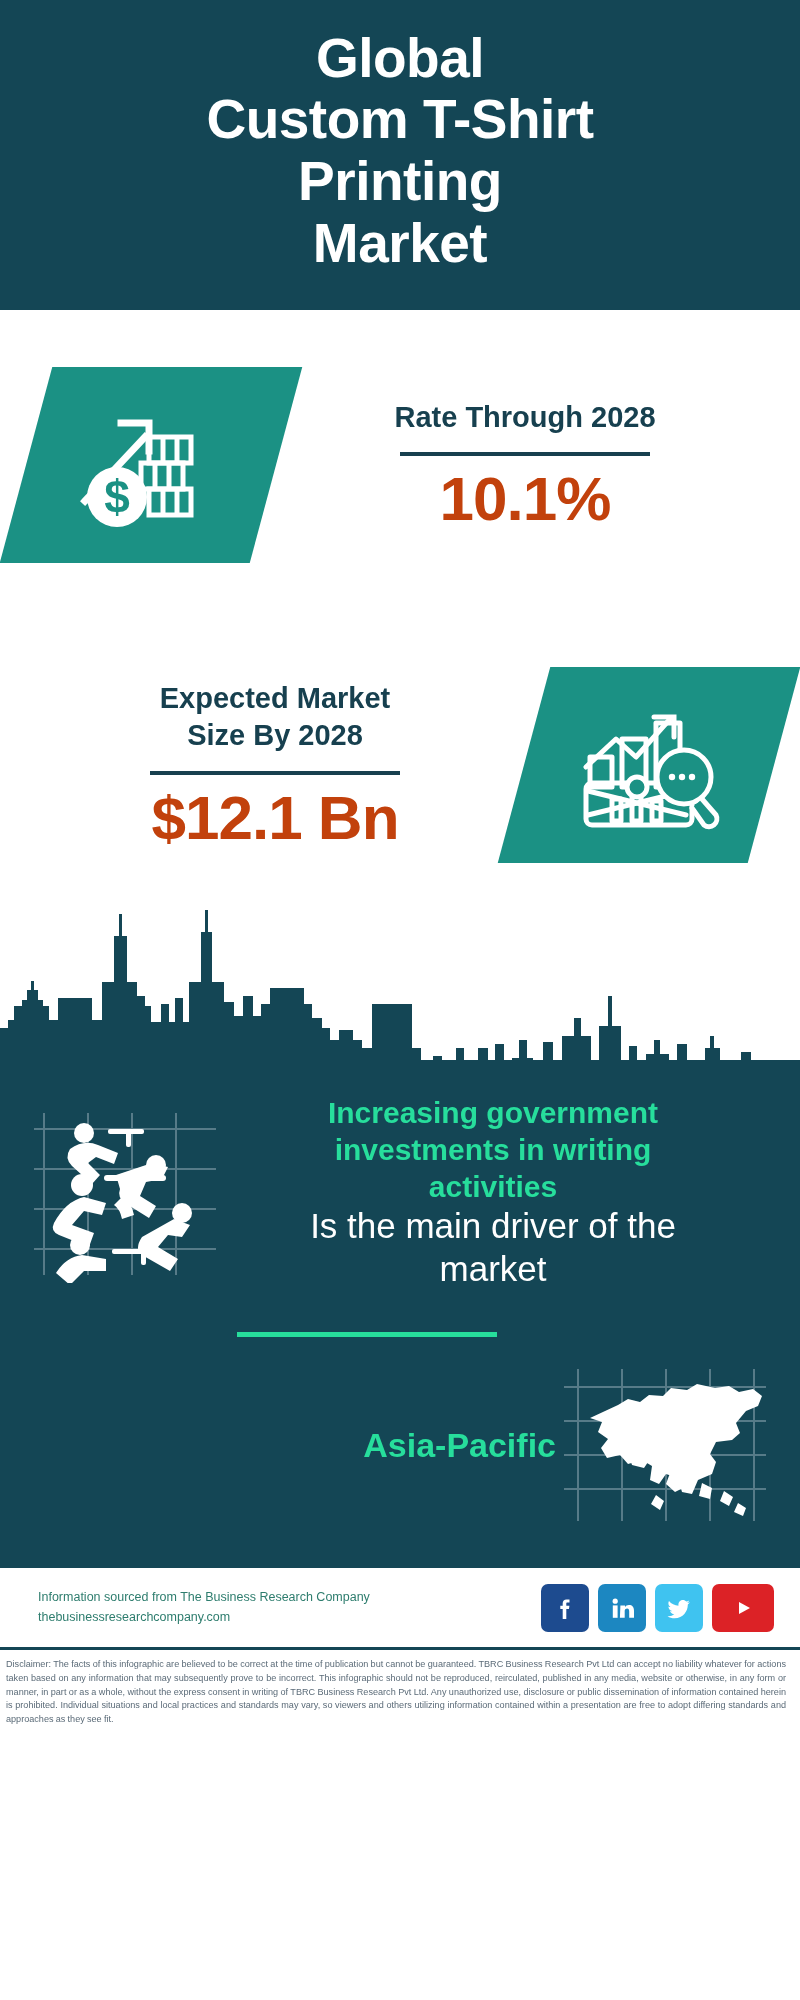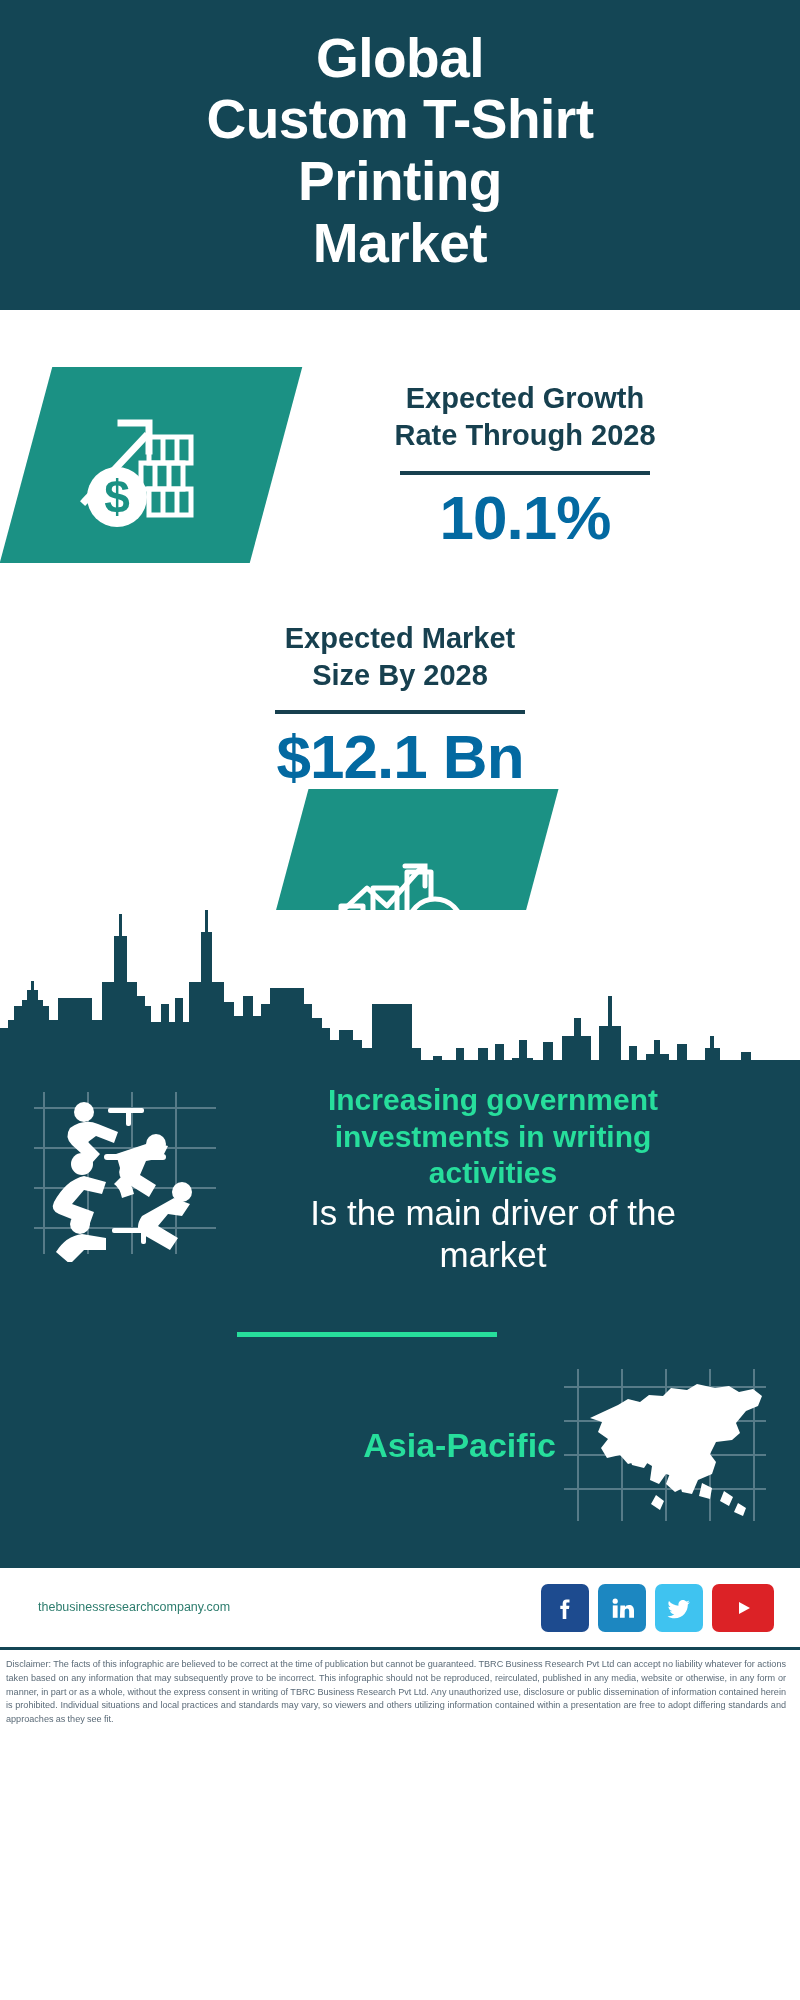--- a/index.html
+++ b/index.html
@@ -36,21 +36,21 @@
   .header h1 span { display: block; }
 
   
   .band-white { background: #ffffff; }
   .row {
     display: flex;
     align-items: center;
     padding: 0 26px;
   }
   .row-growth { height: 310px; }
-  .row-size { height: 290px; flex-direction: column; }
+  .row-size { height: 290px; }
 
   .para {
     width: 250px;
     height: 196px;
     flex: 0 0 250px;
     background: #1B9184;
     transform: skewX(-15deg);
     display: flex;
     align-items: center;
     justify-content: center;
@@ -64,21 +64,21 @@
     font-weight: bold;
     line-height: 1.28;
   }
   .stat-rule {
     width: 250px;
     height: 4px;
     background: #17404F;
     margin: 16px auto 10px auto;
   }
   .stat-value {
-    color: #0369a1;
+    color: #c2410c;
     font-size: 62px;
     font-weight: bold;
     line-height: 1.05;
     letter-spacing: -1px;
   }
 
   
   .skyline-wrap {
     position: relative;
     height: 150px;
@@ -87,21 +87,21 @@
   }
   .skyline-wrap svg { display: block; width: 800px; height: 150px; }
 
   
   .dark {
     background: #144655;
     position: relative;
   }
   .dark-driver {
     display: flex;
-    align-items: flex-start;
+    align-items: center;
     padding: 22px 30px 6px 30px;
     min-height: 250px;
   }
   .icon-box {
     flex: 0 0 190px;
     width: 190px;
     height: 180px;
     position: relative;
   }
   .icon-box svg { display: block; width: 190px; height: 180px; }
@@ -230,21 +230,20 @@
             <line x1="92" y1="94" x2="92" y2="120"></line>
             <line x1="106" y1="94" x2="106" y2="120"></line>
           </g>
           <circle cx="46" cy="102" r="30" fill="#ffffff"></circle>
           <text x="46" y="118" font-family="'Liberation Sans', sans-serif" font-size="46" font-weight="bold" fill="#1B9184" text-anchor="middle">$</text>
         </svg>
       </div>
     </div>
     <div class="stat-text">
       <div class="stat-title">
-        <div>Expected Growth</div>
         <div>Rate Through 2028</div>
       </div>
       <div class="stat-rule"></div>
       <div class="stat-value">10.1%</div>
     </div>
   </div>
 
   <div class="row row-size band-white">
     <div class="stat-text">
       <div class="stat-title">
@@ -368,20 +367,21 @@
                                    M164 126 l9 6 -4 9 -9 -5 z
                                    M178 138 l8 5 -3 8 -9 -4 z
                                    M96 130 l8 6 -4 9 -9 -6 z"></path>
         </svg>
       </div>
     </div>
   </div>
 
   <div class="source-bar">
     <div class="source-text">
+      <div>Information sourced from The Business Research Company</div>
       <div>thebusinessresearchcompany.com</div>
     </div>
     <div class="socials">
       <div class="soc" style="background:#1D4B8F">
         <svg width="30" height="30" viewBox="0 0 30 30">
             <path fill="#ffffff" d="M19.5 9.6h-2.2c-.6 0-1 .4-1 1v2.1h3.1l-.4 3.4h-2.7V26h-3.6v-9.9h-2.4v-3.4h2.4v-2.4c0-2.4 1.5-3.9 3.8-3.9h3z"></path>
           </svg>
       </div>
       <div class="soc" style="background:#1C87C1">
         <svg width="30" height="30" viewBox="0 0 30 30">

